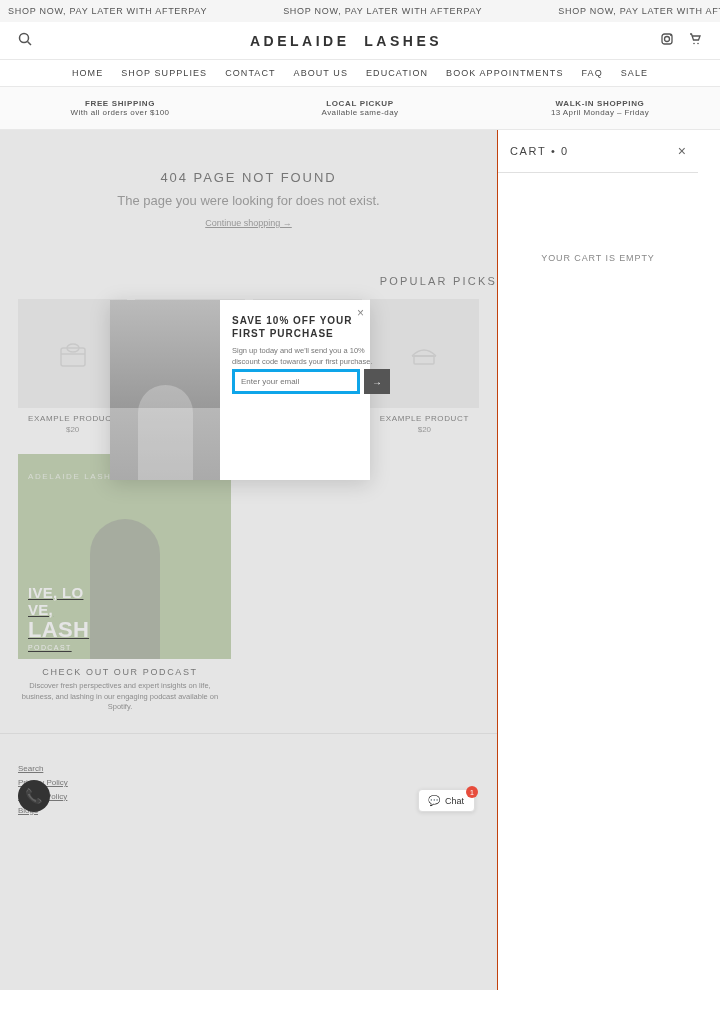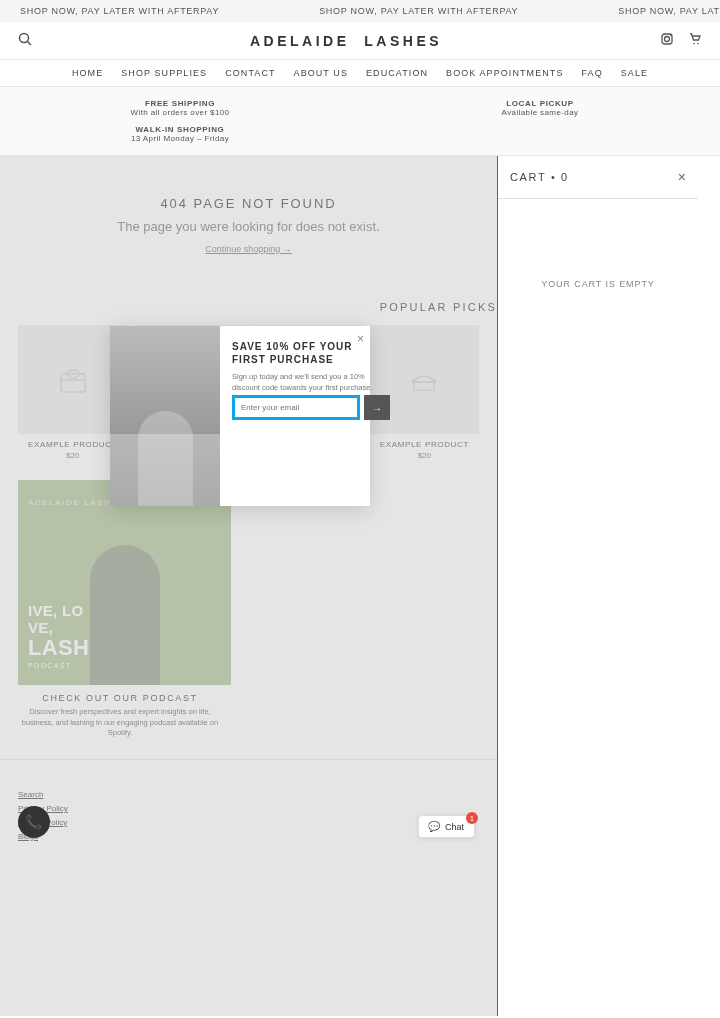--- a/index.html
+++ b/index.html
@@ -18,21 +18,21 @@
       font-size: 9px;
       letter-spacing: 0.08em;
       color: #555;
       padding: 6px 0;
       white-space: nowrap;
       overflow: hidden;
       display: flex;
       gap: 60px;
       align-items: center;
     }
-    .ticker-bar span { padding: 0 20px; }
+    .ticker-bar span { padding: 0 8px; }
 
     
     .header {
       display: flex;
       align-items: center;
       justify-content: space-between;
       padding: 10px 18px;
       border-bottom: 1px solid #e8e8e8;
     }
     .header-left { display: flex; align-items: center; gap: 10px; }
@@ -56,21 +56,21 @@
       border-bottom: 1px solid #e8e8e8;
       font-size: 9px;
       letter-spacing: 0.12em;
       color: #444;
     }
     .nav span { cursor: pointer; }
 
     
     .info-bar {
       display: grid;
-      grid-template-columns: 1fr 1fr;
+      grid-template-columns: 1fr 1fr 1fr;
       text-align: center;
       padding: 8px 0;
       border-bottom: 1px solid #e8e8e8;
       font-size: 8px;
       color: #555;
       letter-spacing: 0.05em;
       background: #fafafa;
     }
     .info-bar div { padding: 4px; }
     .info-bar div strong { display: block; font-size: 8px; letter-spacing: 0.08em; }
@@ -505,21 +505,21 @@
 
     <div class="podcast-section">
       <div class="podcast-image">
         <div class="podcast-person-figure"></div>
 
         <div style="position:absolute;top:10px;left:0;right:0;display:flex;flex-direction:column;align-items:center;">
           <div style="width:100%;text-align:left;padding:8px 10px;">
             <div class="podcast-brand">ADELAIDE LASHES</div>
           </div>
         </div>
-        <div style="position:absolute;bottom:16px;left:10px;">
+        <div style="position:absolute;bottom:8px;left:10px;text-decoration:underline;">
           <div style="font-size:15px;font-weight:700;color:#fff;letter-spacing:0.02em;line-height:1.1;">
             IVE, LO<br>VE,<br><span style="font-size:22px;">LASH</span>
           </div>
           <div style="font-size:7px;letter-spacing:0.2em;color:#fff;margin-top:2px;">PODCAST</div>
         </div>
       </div>
       <div class="podcast-caption-title">CHECK OUT OUR PODCAST</div>
       <div class="podcast-caption-desc">Discover fresh perspectives and expert insights on life, business, and lashing in our engaging podcast available on Spotify.</div>
     </div>
 

